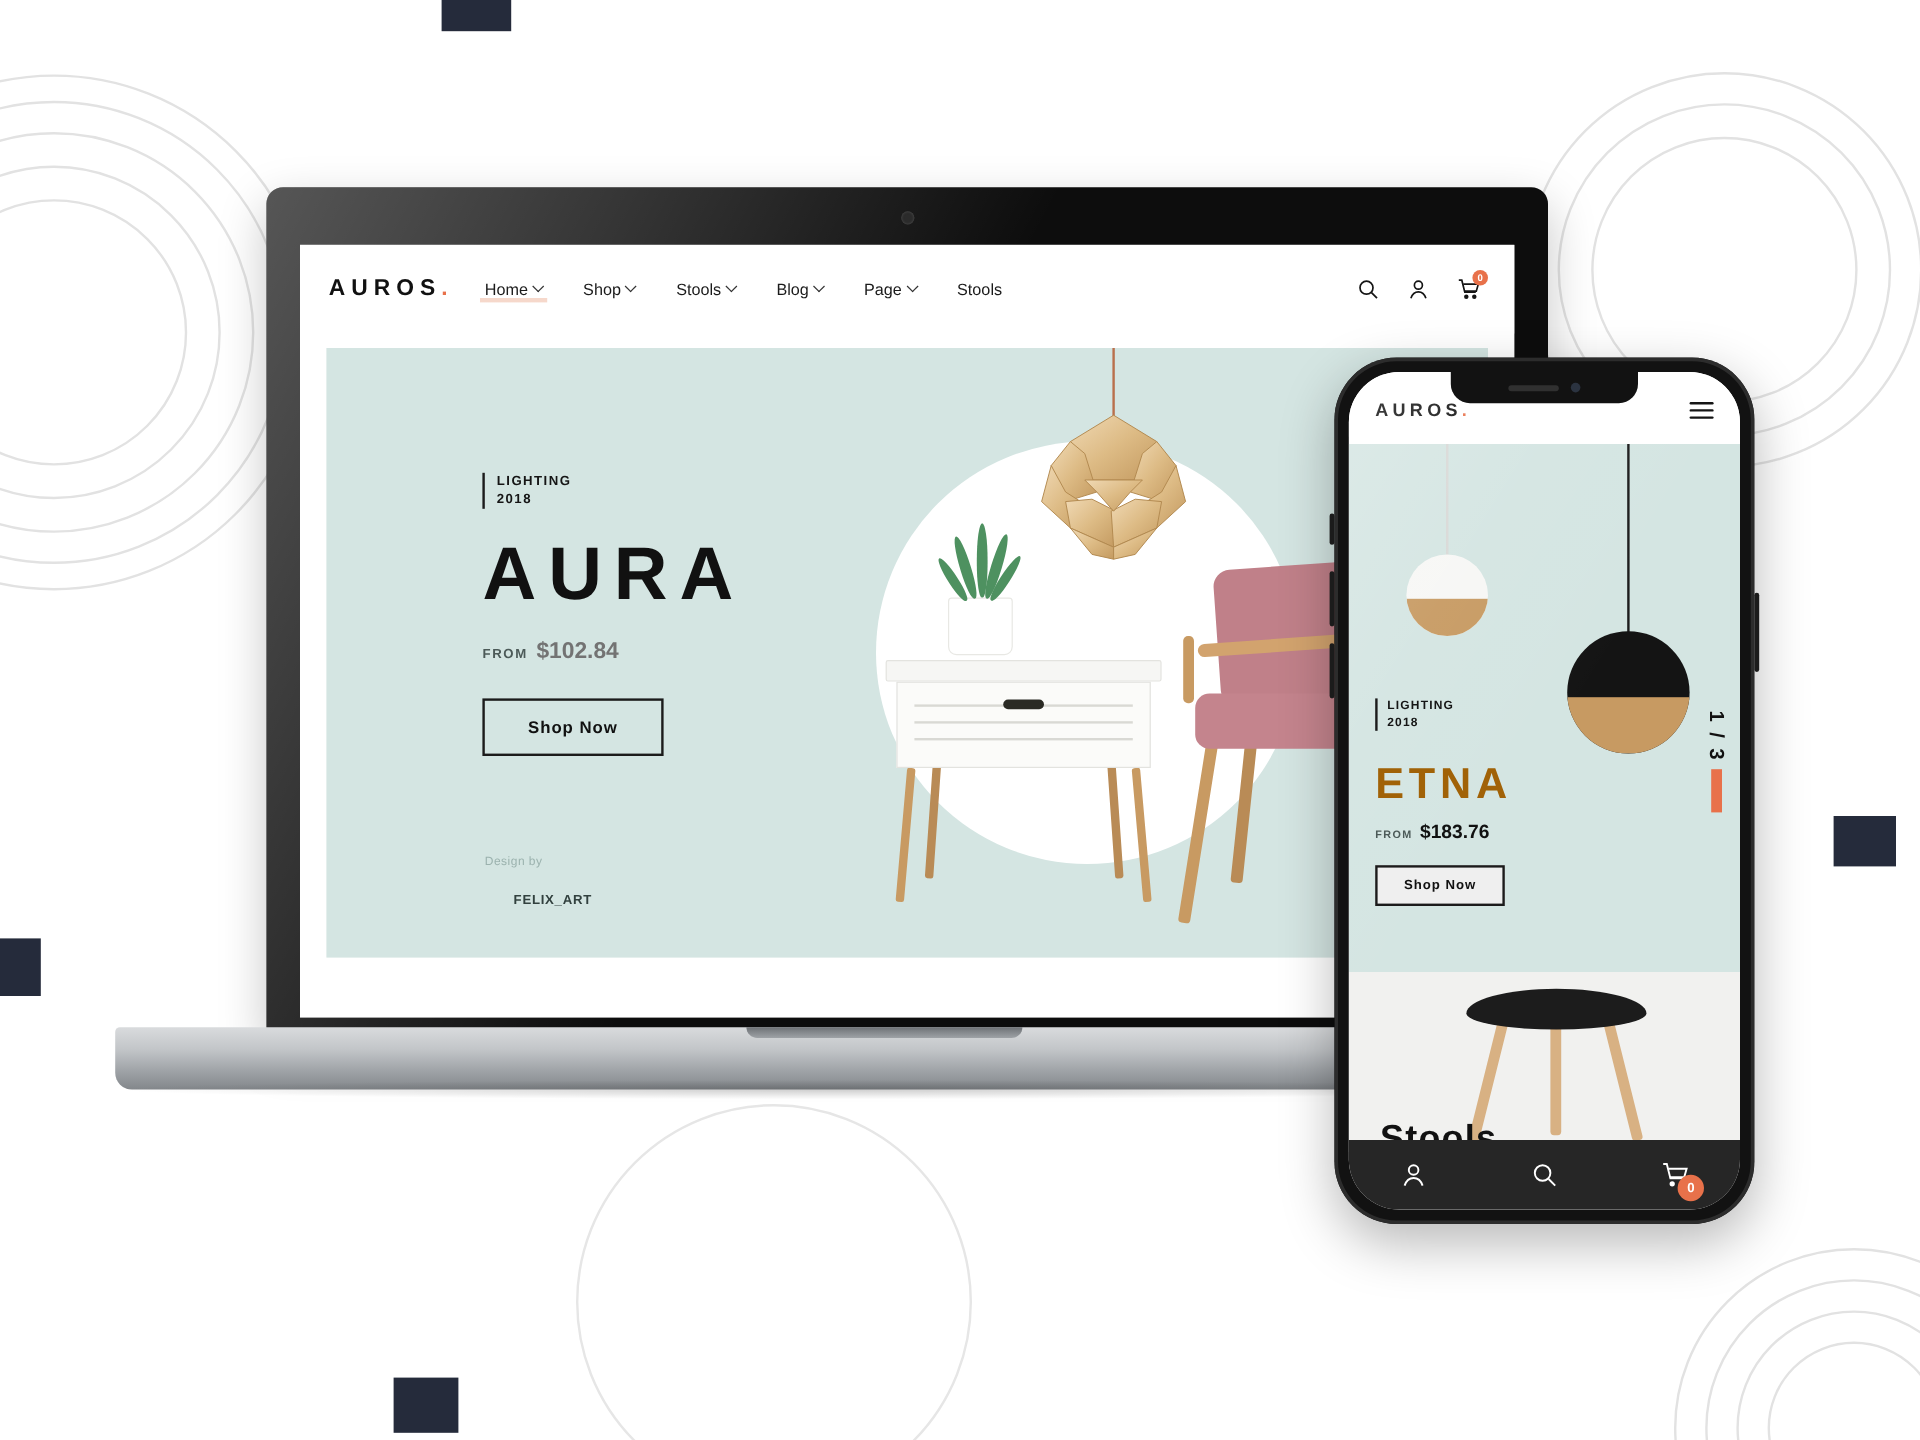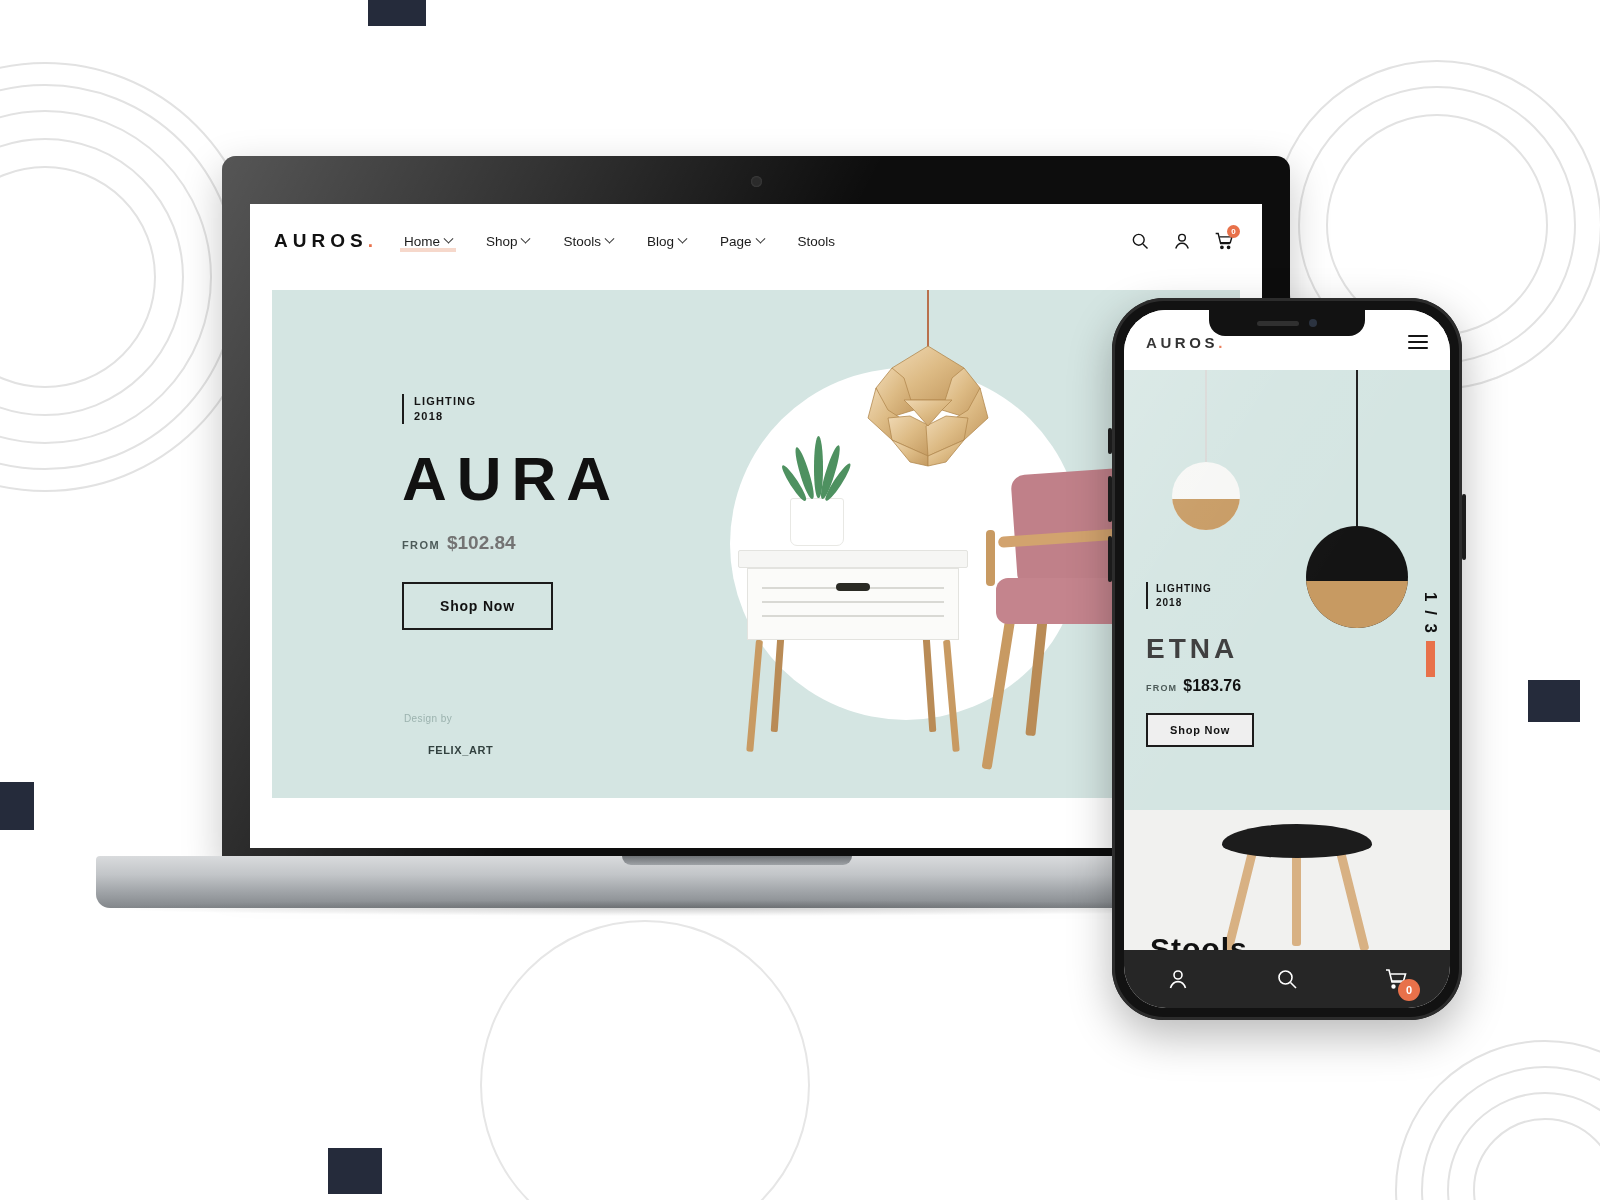--- a/index.html
+++ b/index.html
@@ -161,21 +161,21 @@
   .p-header { height:54px; display:flex; align-items:center; padding:10px 22px 0 22px; background:#fff; }
   .p-brand { font-size:15px; font-weight:700; letter-spacing:3.6px; color:#111; }
   .p-brand .dot { color:#e8714a; }
   .burger { margin-left:auto; width:20px; display:flex; flex-direction:column; gap:4px; cursor:pointer; }
   .burger i { display:block; height:2px; background:#111; border-radius:1px; }
 
   .p-hero { position:relative; margin:6px 0 0 0; height:440px; background:#d4e5e2; overflow:hidden; }
   .p-copy { position:absolute; left:22px; top:212px; z-index:3; }
   .p-eyebrow { border-left:2px solid #1b1b1b; padding-left:8px; line-height:1.35; }
   .p-eyebrow span { display:block; font-size:10px; font-weight:700; letter-spacing:1px; color:#151515; }
-  .p-title { margin-top:26px; font-size:28px; font-weight:700; letter-spacing:4px; color:#404040; line-height:1; }
+  .p-title { margin-top:26px; font-size:36px; font-weight:700; letter-spacing:4px; color:#a16207; line-height:1; }
   .p-price { margin-top:14px; display:flex; align-items:baseline; gap:6px; }
   .p-price .from { font-size:9px; letter-spacing:1.2px; color:#4c5a58; font-weight:600; }
   .p-price .amt { font-size:16px; font-weight:700; color:#111; }
   .p-shop { margin-top:18px; display:inline-block; border:2px solid #1b1b1b; padding:9px 22px;
     font-size:11px; font-weight:700; letter-spacing:.8px; color:#111; cursor:pointer; }
 
   .p-counter { position:absolute; right:10px; top:222px; display:flex; flex-direction:column;
     align-items:center; gap:6px; z-index:4; }
   .p-counter .txt { writing-mode:vertical-rl; font-size:17px; font-weight:700; letter-spacing:2px; color:#111; }
   .p-counter .bar { width:9px; height:36px; background:#e8714a; }

